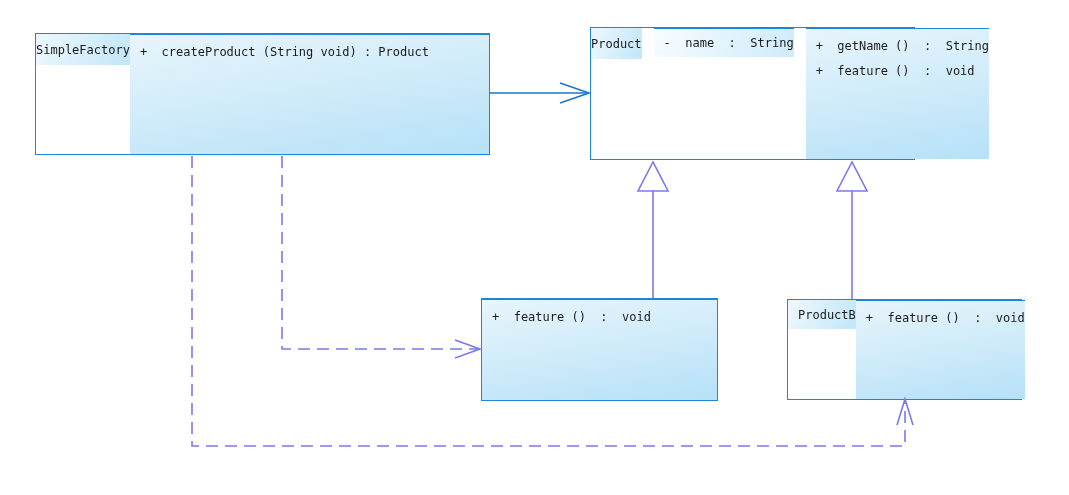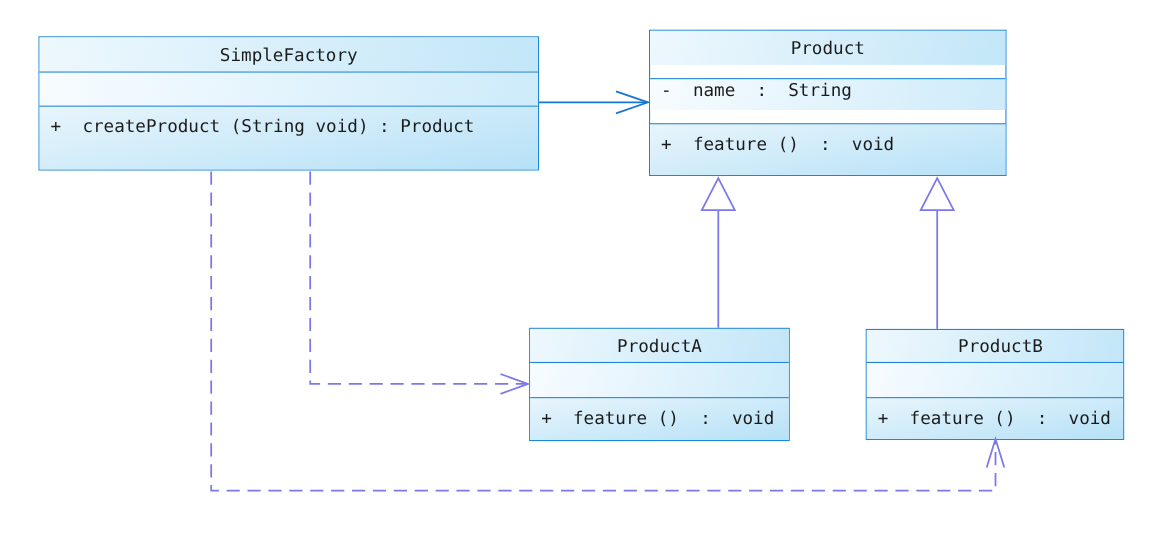--- a/index.html
+++ b/index.html
@@ -10,22 +10,22 @@
     background: #ffffff;
     overflow: hidden;
     font-family: "DejaVu Sans Mono", "Liberation Mono", monospace;
     color: #1b1b1b;
   }
   .uml-class {
     position: absolute;
     border: 1.5px solid #1e86d6;
     box-sizing: border-box;
     display: flex;
-    flex-direction: column;
-    font-size: 16px;
+    flex-direction: row;
+    font-size: 12px;
   }
   .uml-title {
     flex: 0 0 auto;
     display: flex;
     align-items: center;
     justify-content: center;
     background: linear-gradient(110deg, #eef8fd 0%, #c2e6f8 100%);
     white-space: pre;
   }
   .uml-attrs {
@@ -66,30 +66,30 @@
   <div class="uml-class" style="left:35px; top:33px; width:455px; height:122px;">
     <div class="uml-title" style="height:31px;">SimpleFactory</div>
     <div class="uml-attrs" style="height:31px;"></div>
     <div class="uml-methods">
       <div class="member">+  createProduct (String void) : Product</div>
     </div>
   </div>
 
   <div class="uml-class" style="left:590px; top:27px; width:325px; height:133px;gap:12px;">
     <div class="uml-title" style="height:31px;">Product</div>
-    <div class="uml-attrs" style="height:29px; display:flex; ">
+    <div class="uml-attrs" style="height:29px; display:flex; align-items:center;">
       <div class="attr-member">-  name  :  String</div>
     </div>
     <div class="uml-methods">
+      <div class="member">+  getName ()  :  String</div>
       <div class="member">+  feature ()  :  void</div>
     </div>
   </div>
 
   <div class="uml-class" style="left:481px; top:298px; width:237px; height:103px;">
-    <div class="uml-title" style="height:30px;">ProductA</div>
     <div class="uml-attrs" style="height:32px;"></div>
     <div class="uml-methods">
       <div class="member">+  feature ()  :  void</div>
     </div>
   </div>
 
   <div class="uml-class" style="left:787px; top:299px; width:235px; height:101px;">
     <div class="uml-title" style="height:29px;padding-left:10px;">ProductB</div>
     <div class="uml-attrs" style="height:32px;"></div>
     <div class="uml-methods">

